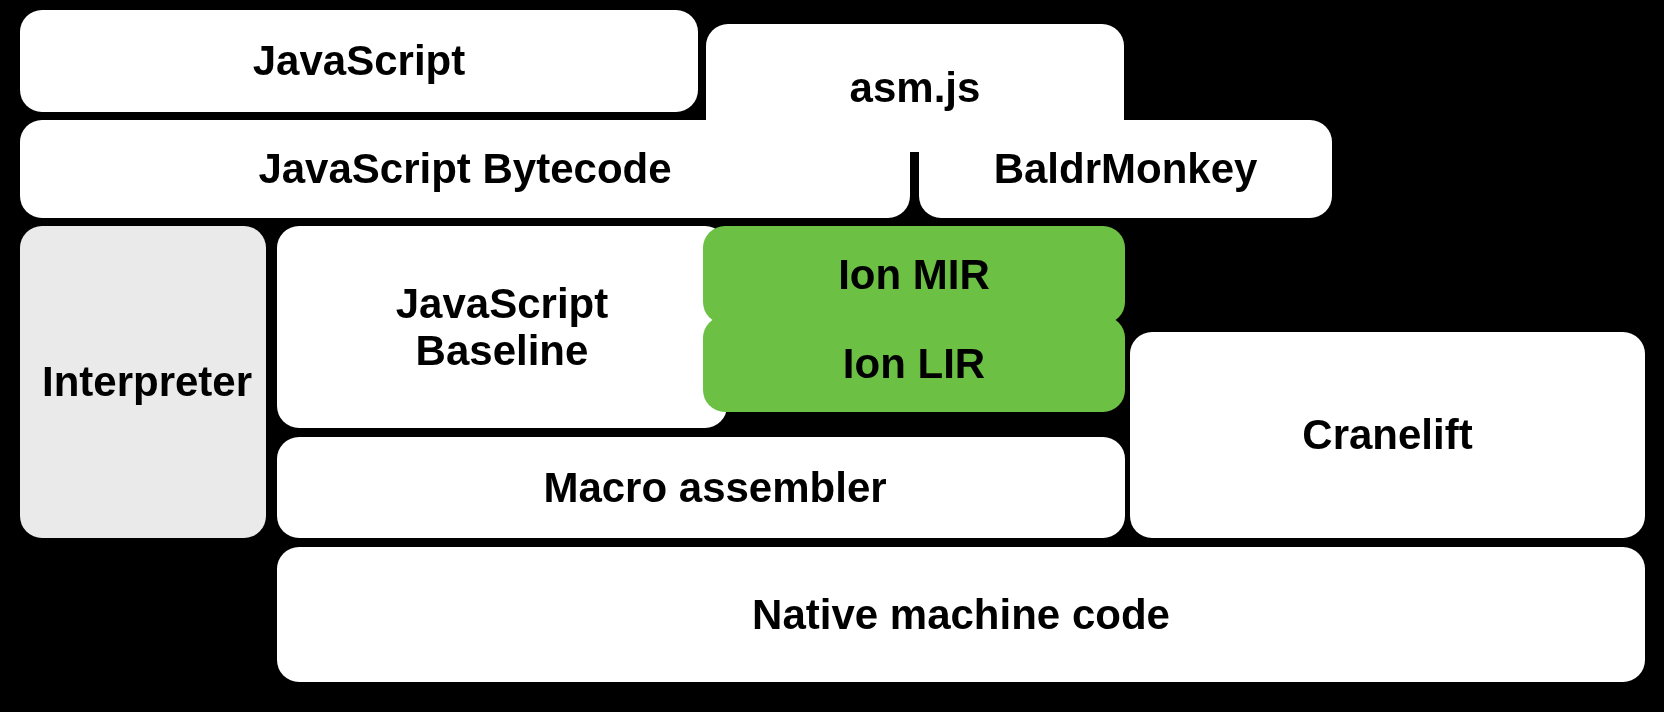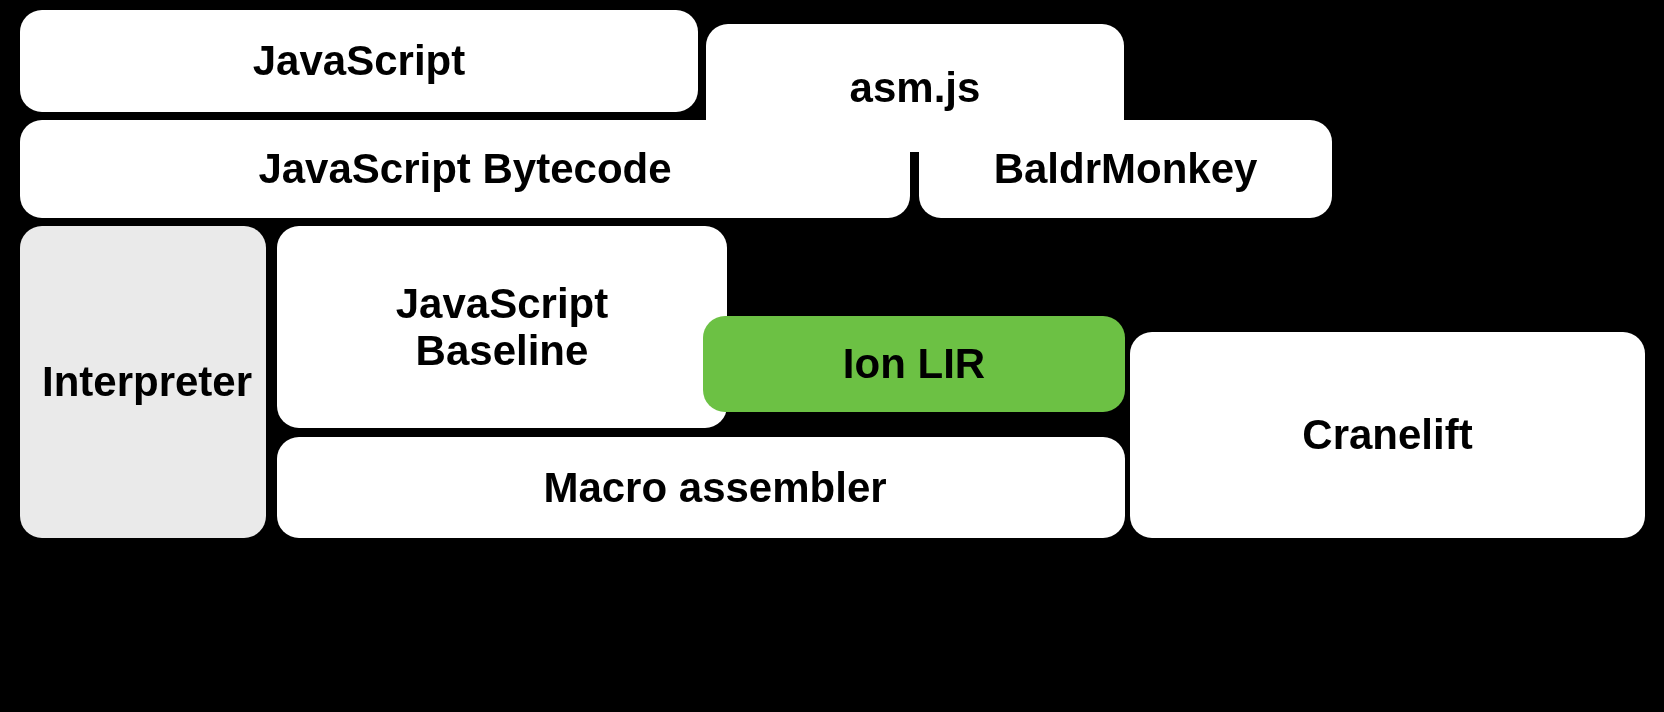--- a/index.html
+++ b/index.html
@@ -60,27 +60,33 @@
 
   <div class="box fill-gray" style="left:20px; top:226px; width:246px; height:312px;">
     <span>Interpreter</span>
   </div>
 
   <div class="box fill-white" style="left:277px; top:226px; width:450px; height:202px;">
     <span>JavaScript
 Baseline</span>
   </div>
 
+  <div class="box fill-green" style="left:703px; top:226px; width:422px; height:98px;">
+    <span>Ion MIR</span>
+  </div>
 
   <div class="box fill-green" style="left:703px; top:316px; width:422px; height:96px;">
     <span>Ion LIR</span>
   </div>
 
   <div class="box fill-pink" style="left:1130px; top:332px; width:515px; height:206px;">
     <span>Cranelift</span>
   </div>
 
   <div class="box fill-white" style="left:277px; top:437px; width:848px; height:101px;padding-left:28px;">
     <span>Macro assembler</span>
   </div>
 
+  <div class="box fill-white" style="left:277px; top:547px; width:1368px; height:135px;">
+    <span>Native machine code</span>
+  </div>
 
 </div>
 
 </body></html>

